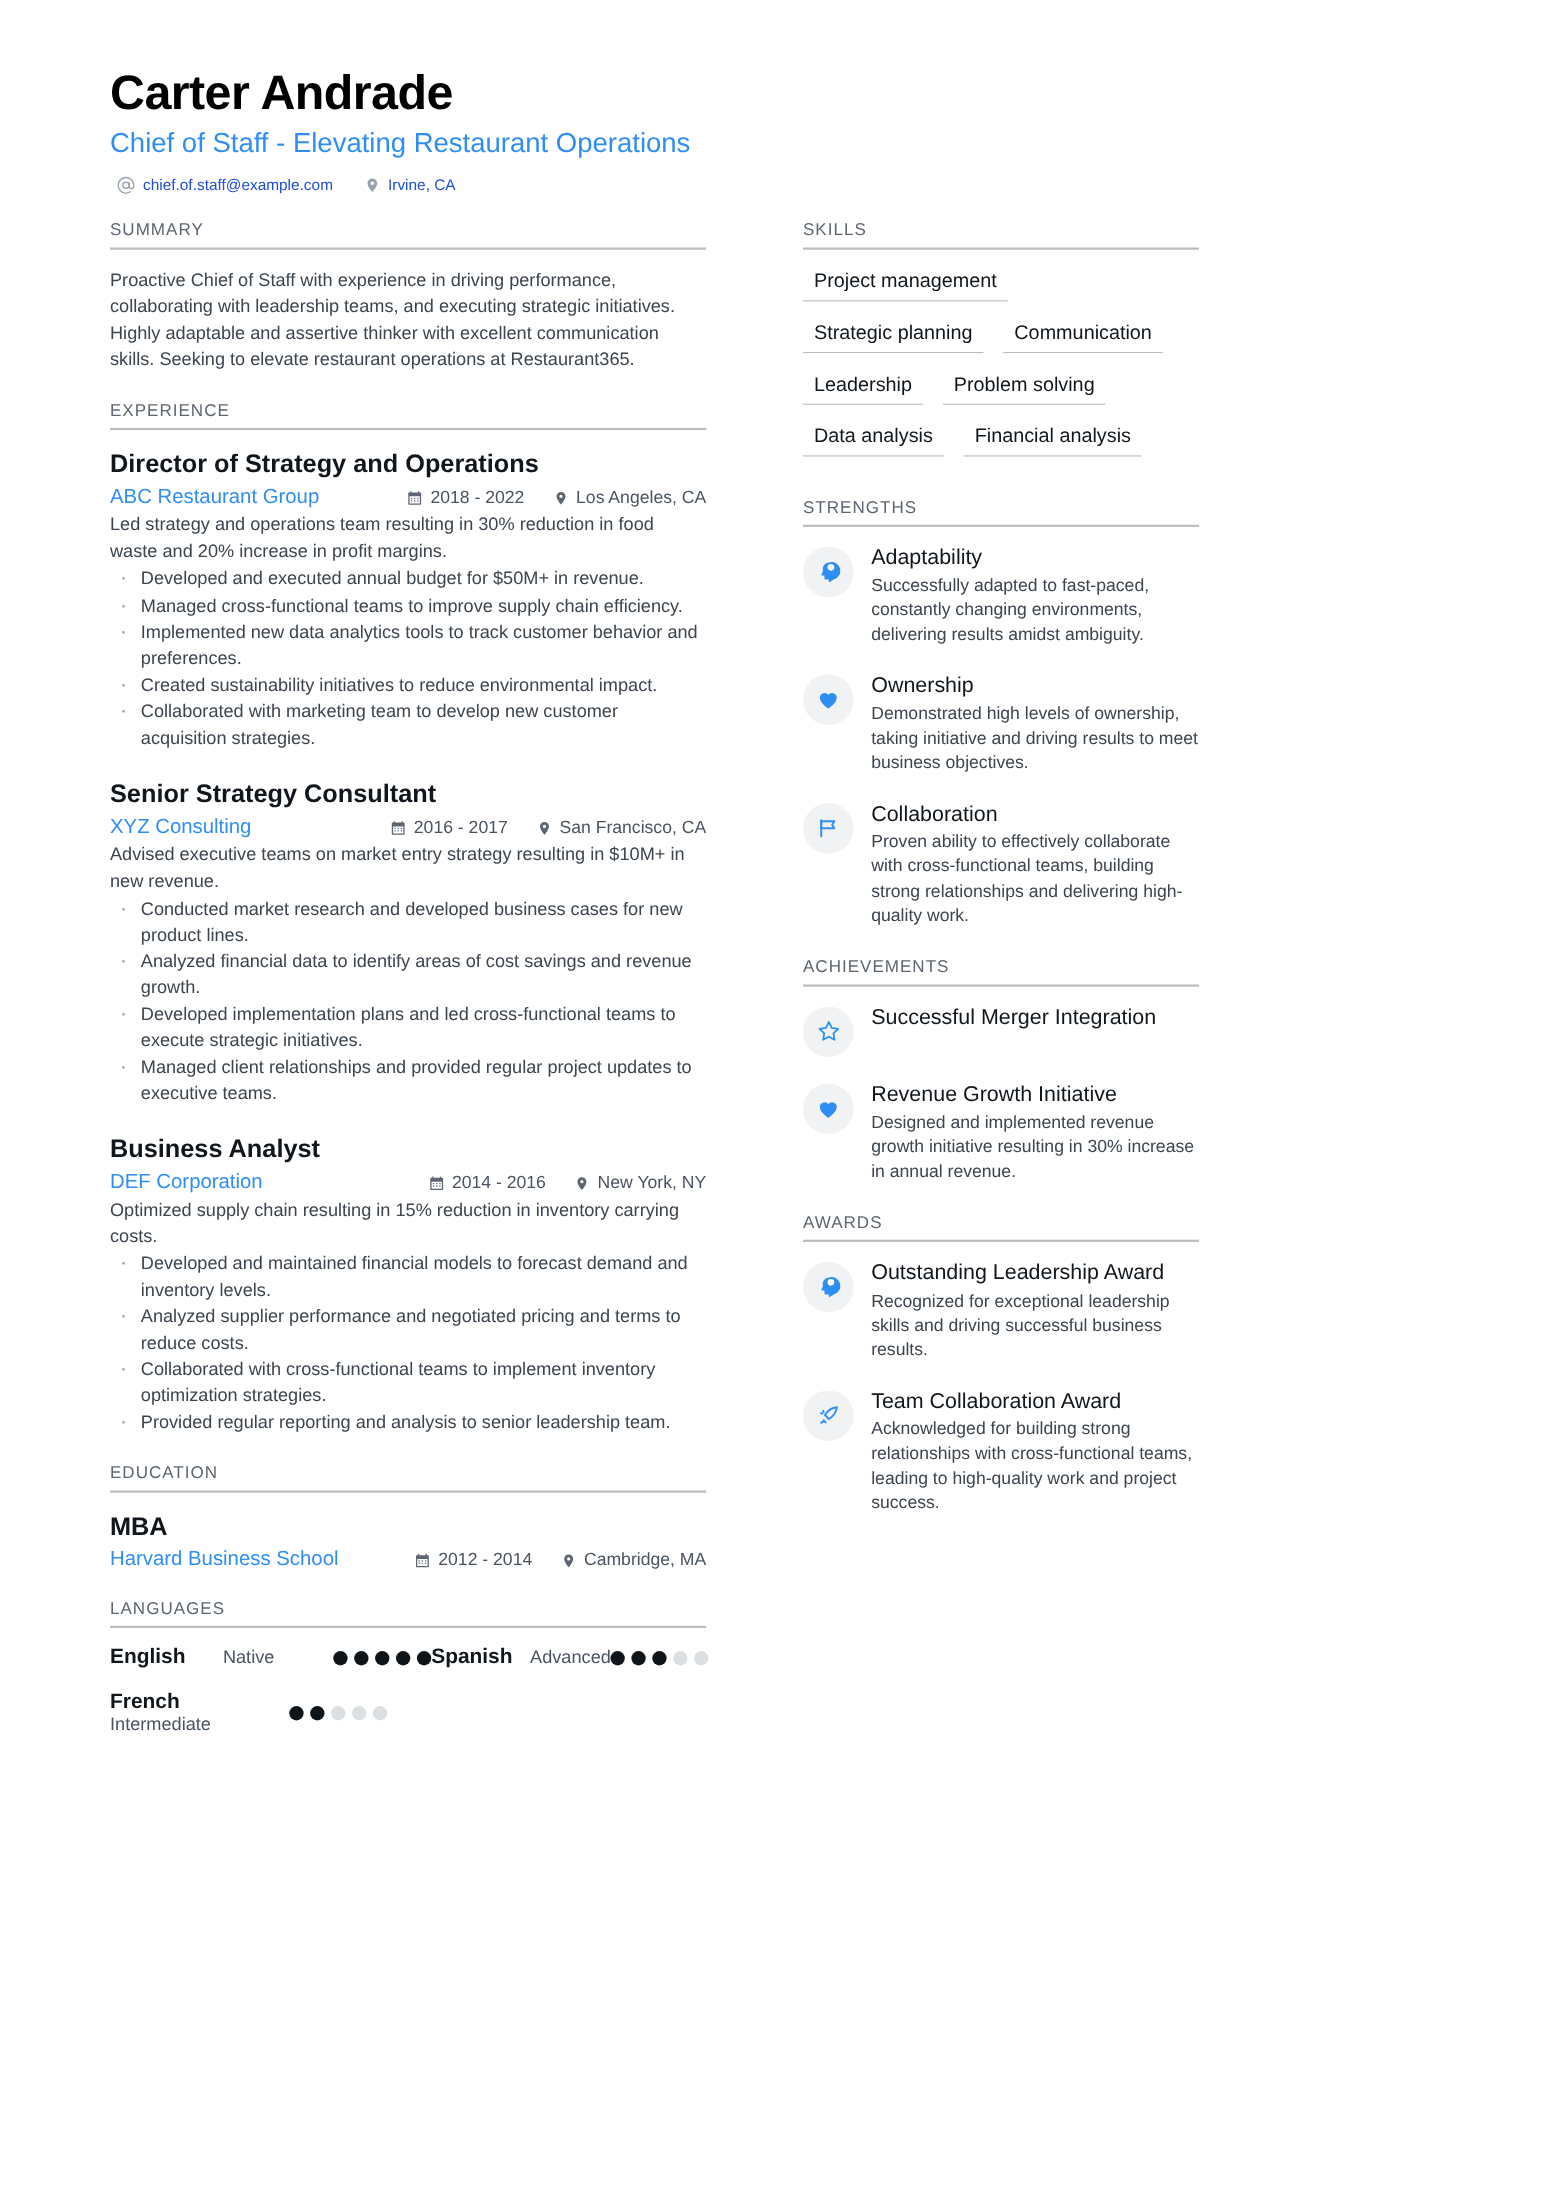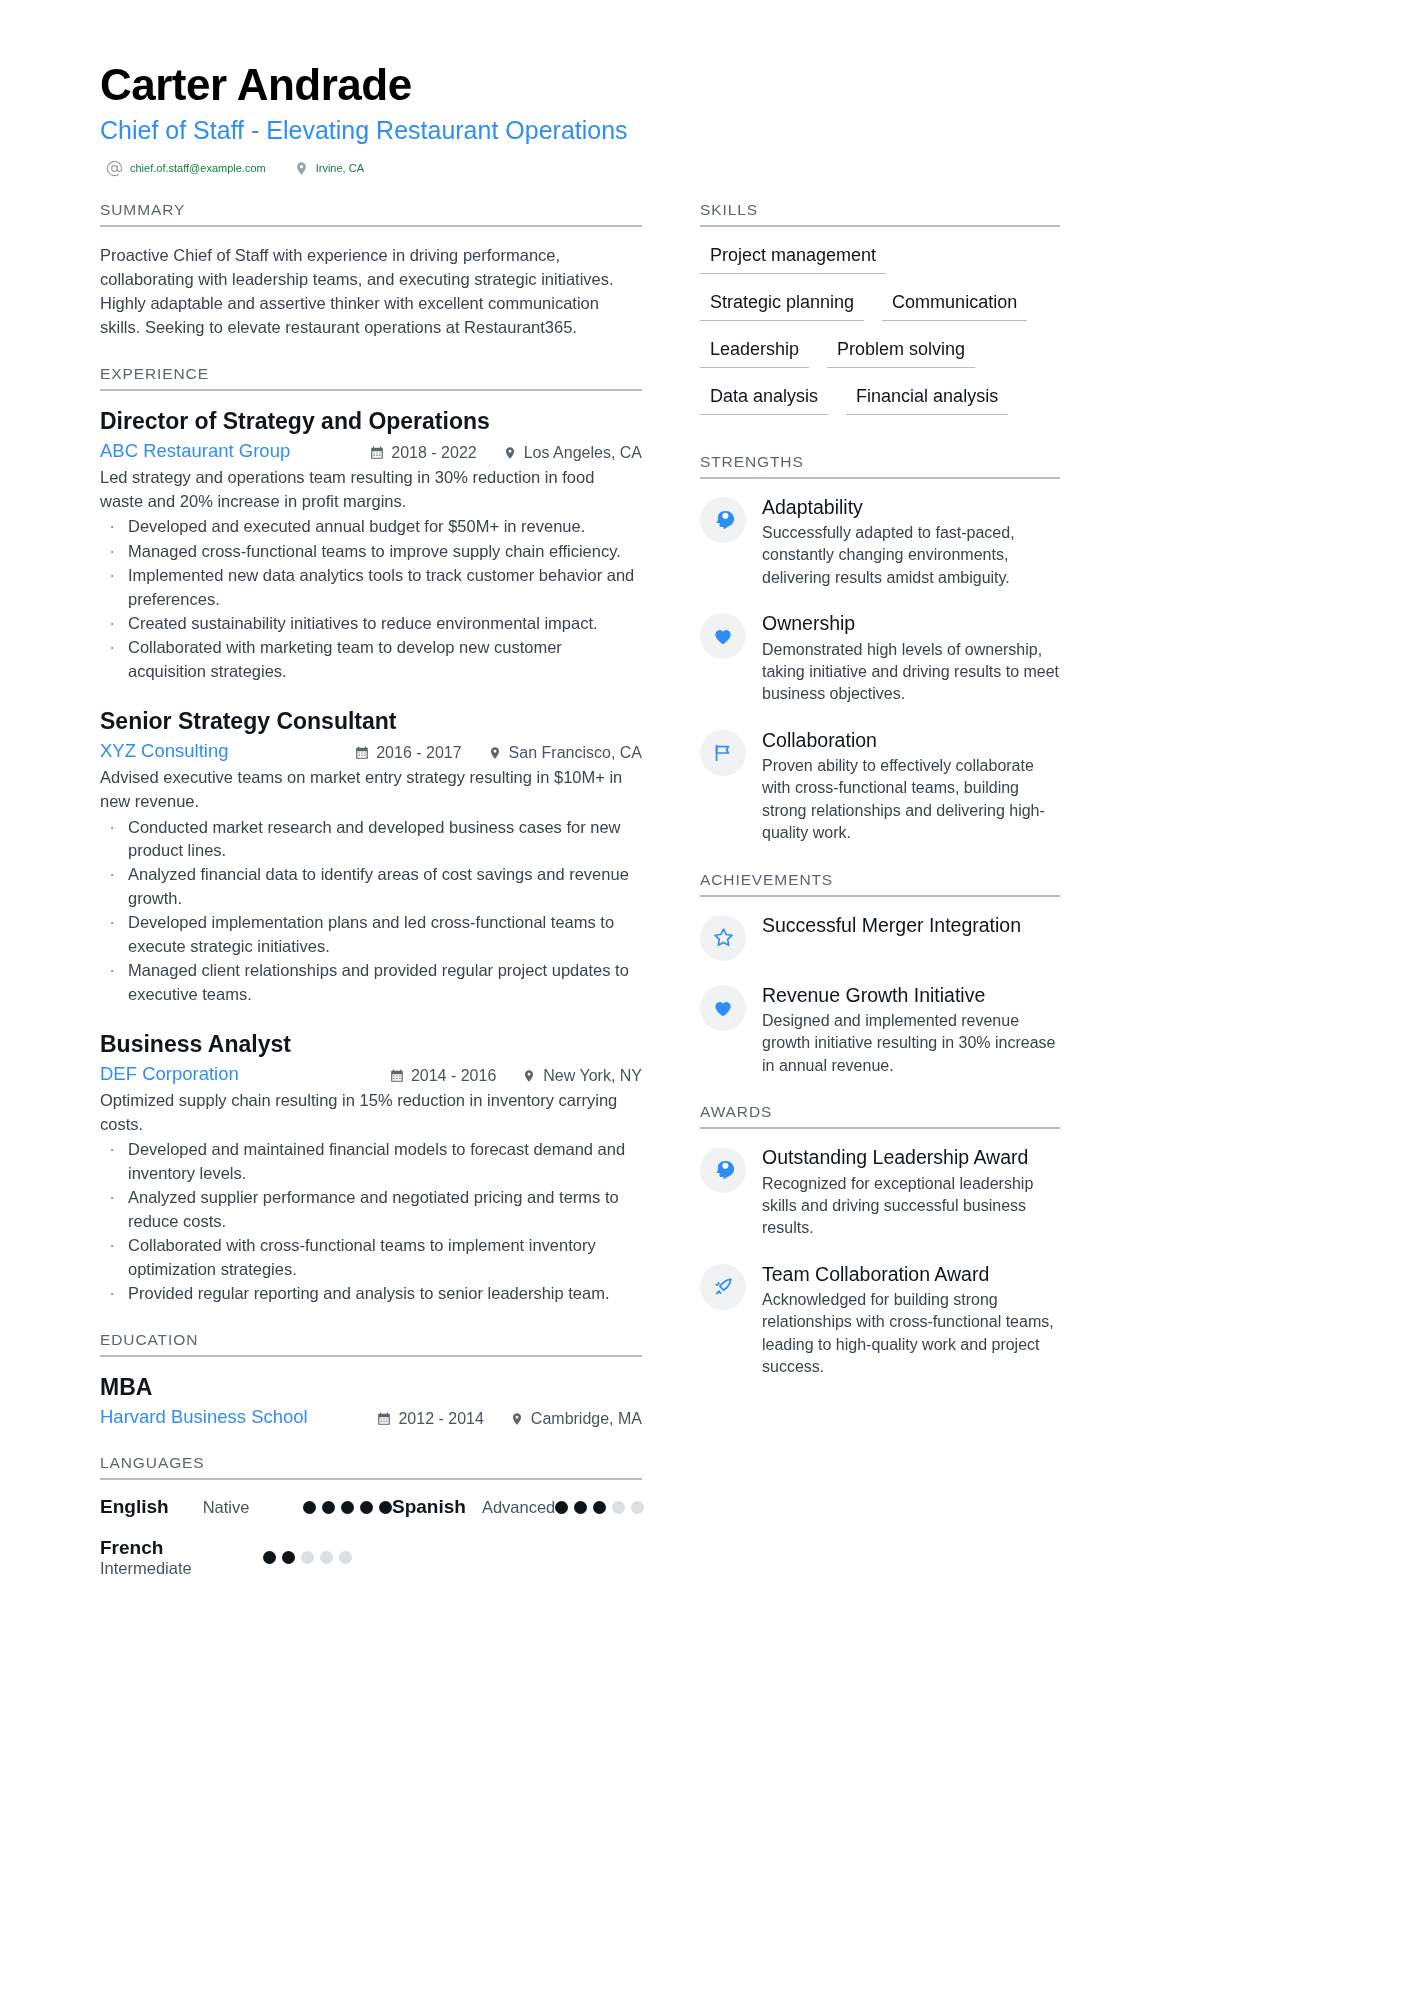--- a/index.html
+++ b/index.html
@@ -37,27 +37,27 @@
     display: flex;
     align-items: center;
     gap: 28px;
     margin-top: 12px;
     padding-left: 6px;
   }
   .contact {
     display: flex;
     align-items: center;
     gap: 7px;
-    font-size: 11px;
-    color: #15803d;
+    font-size: 14px;
+    color: #1d4ed8;
   }
   .contact .ic { display: flex; align-items: center; color: #9aa3ad; }
 
   
-  .cols { display: flex; gap: 58px; }
+  .cols { display: flex; gap: 88px; }
   .col-left  { width: 542px; flex: 0 0 542px; }
   .col-right { width: 360px; flex: 0 0 360px; }
 
   
   .sec { margin-bottom: 26px; }
   .sec-h {
     font-size: 15.5px;
     letter-spacing: 0.9px;
     color: #5d6670;
     padding-bottom: 6px;

